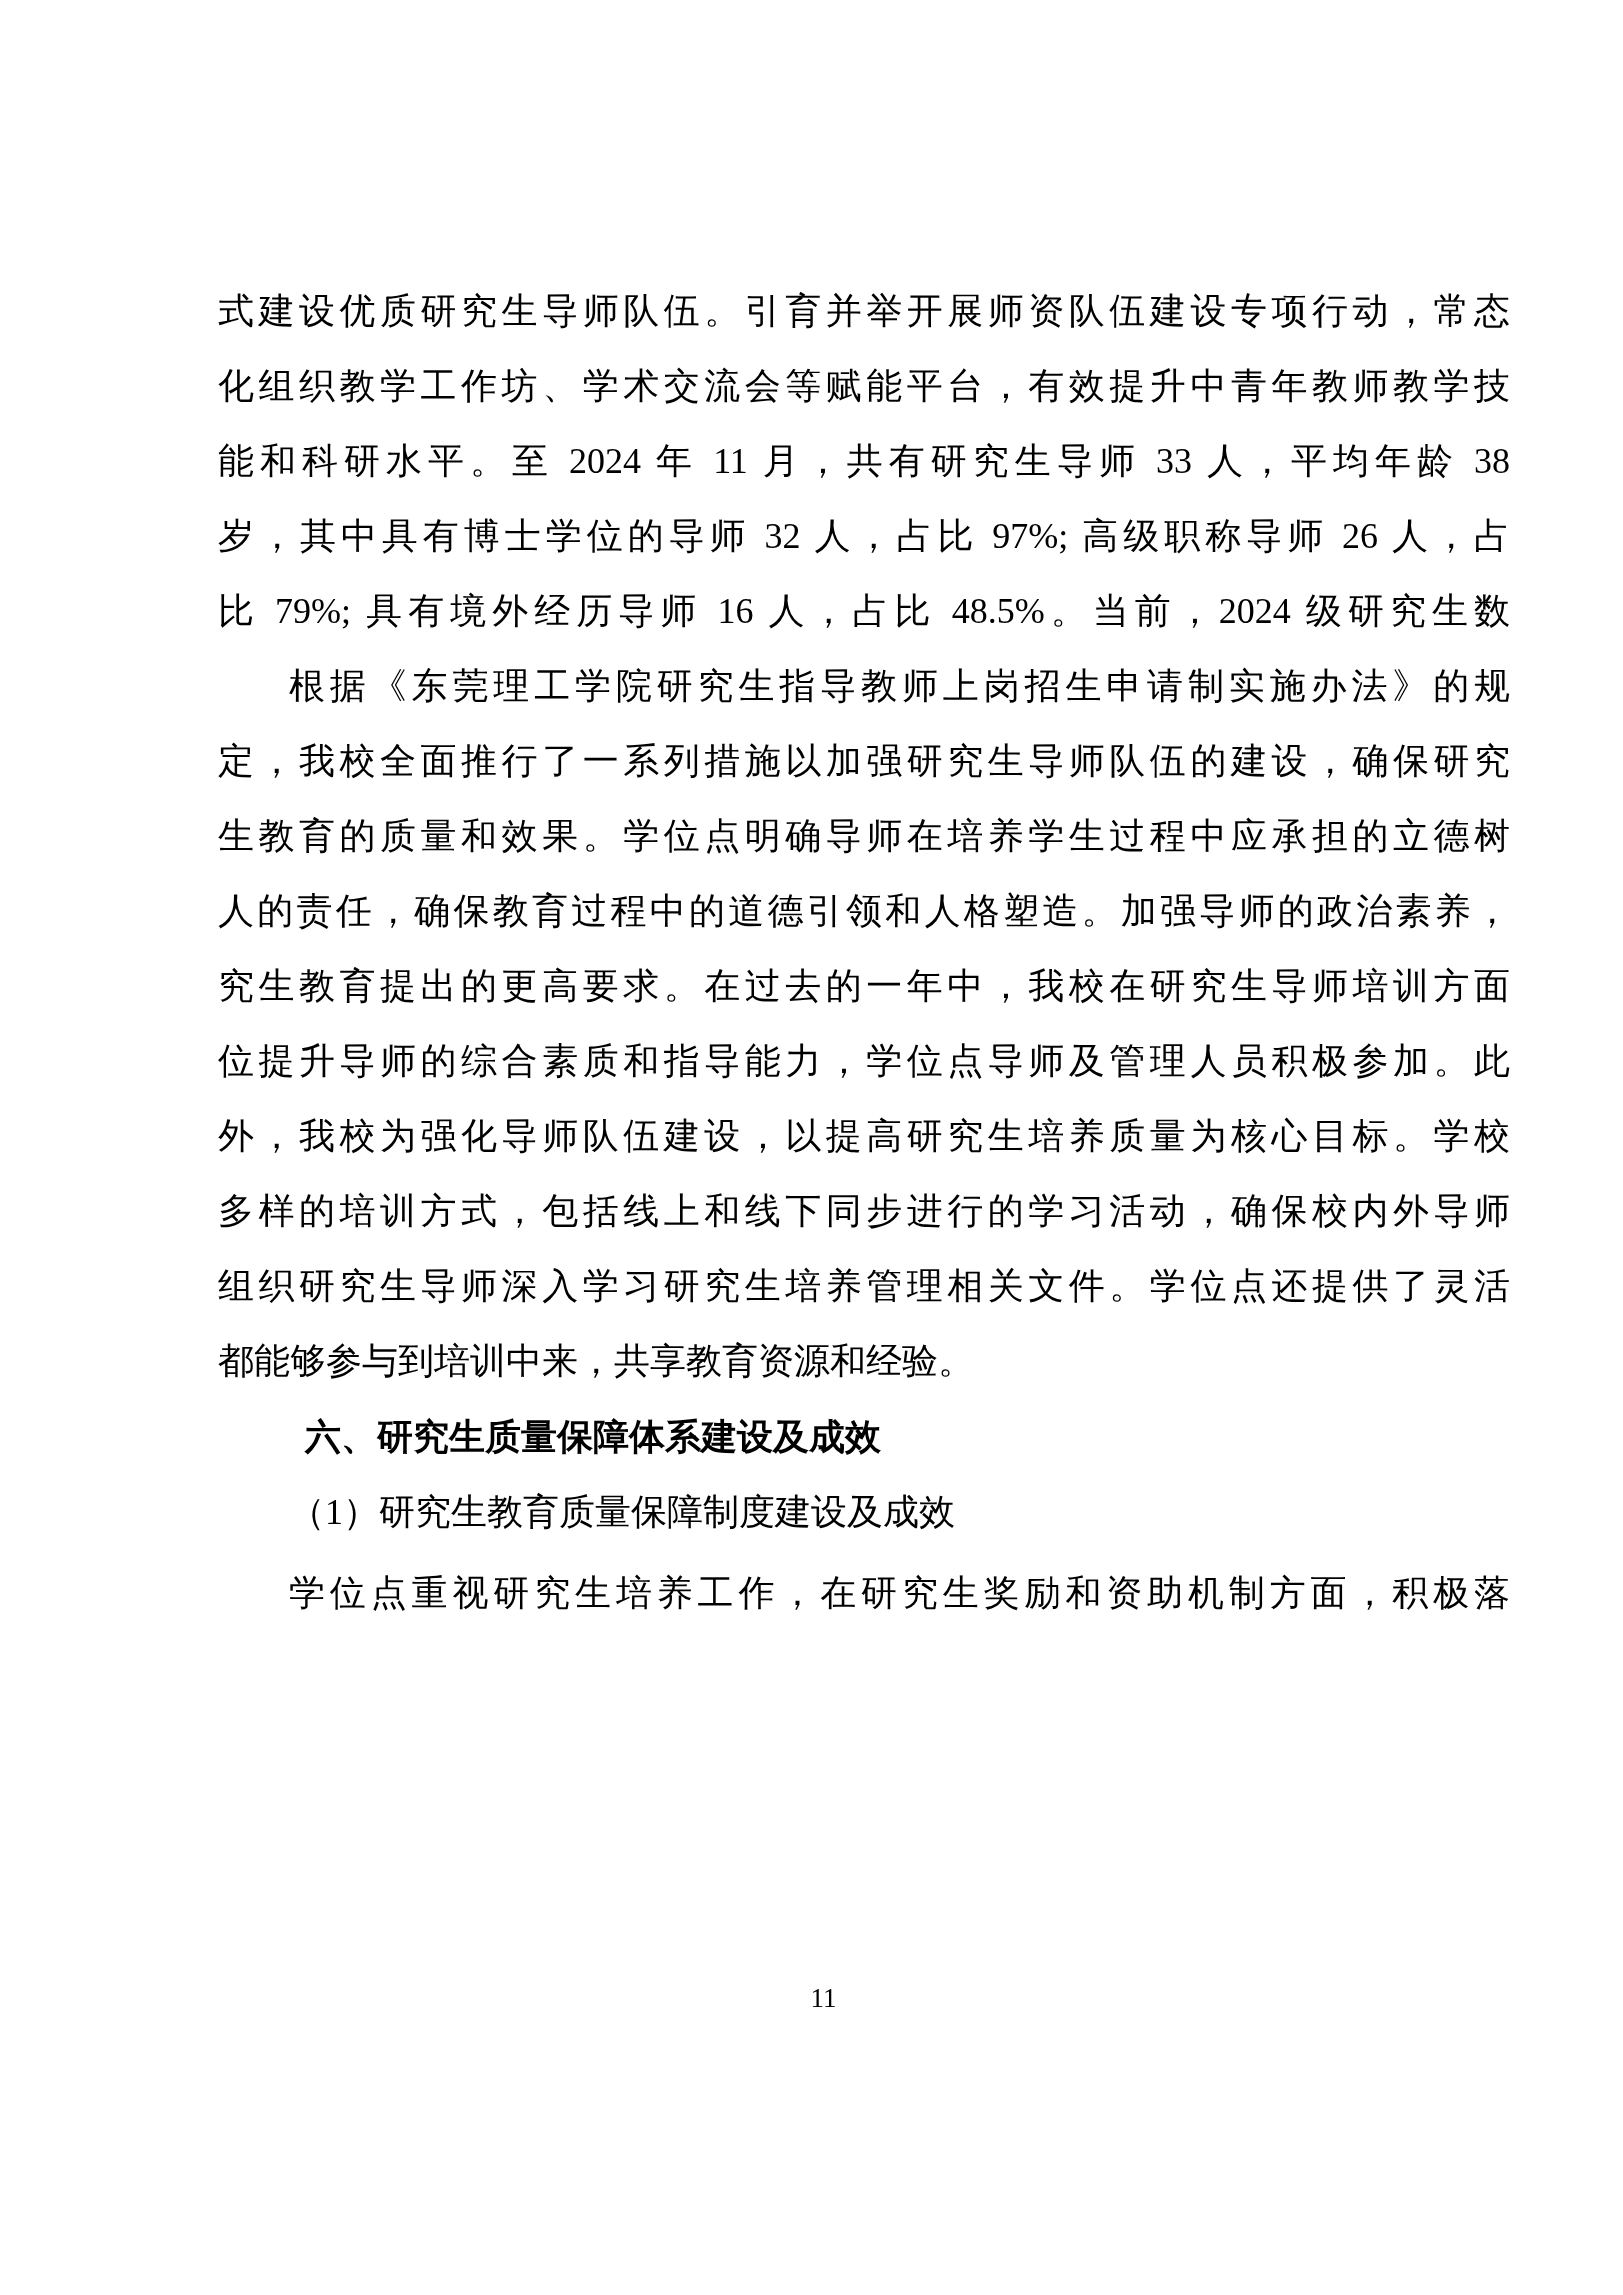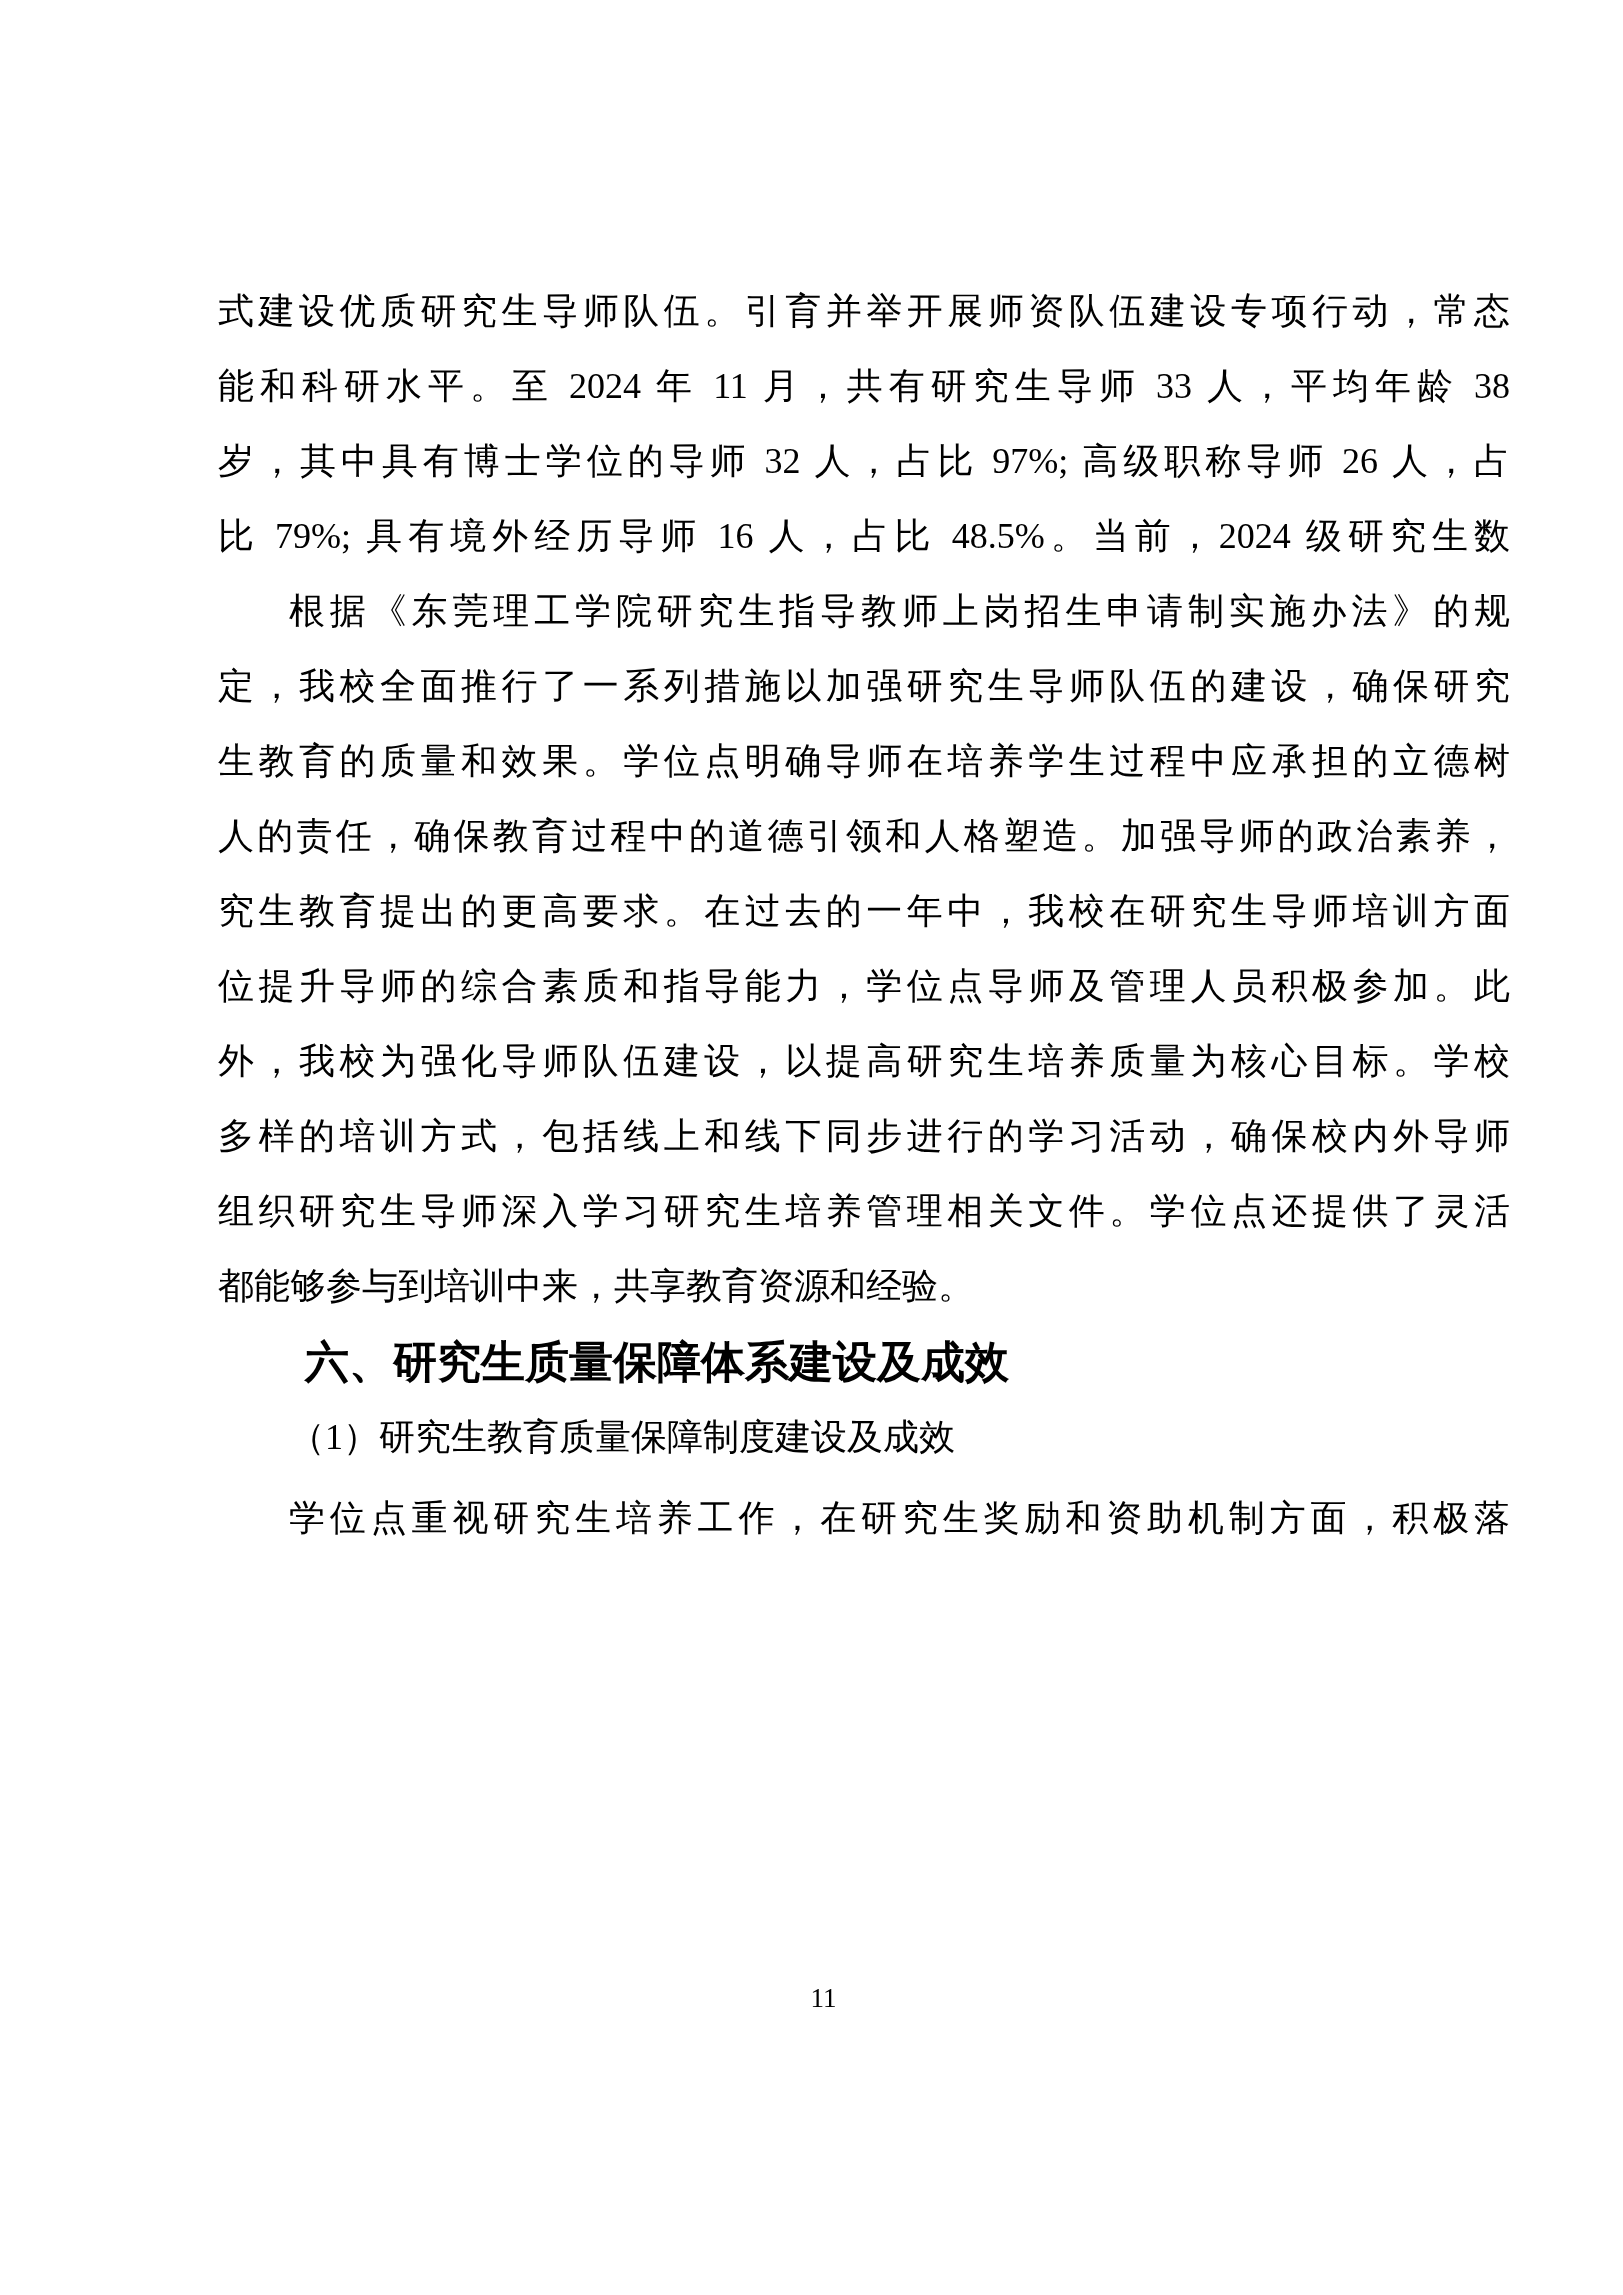--- a/index.html
+++ b/index.html
@@ -30,21 +30,21 @@
     white-space: normal;
     text-align: justify;
     text-align-last: justify;
   }
   .indent {
     text-indent: 71px; 
   }
   .h1 {
     font-family: "Liberation Sans", sans-serif;
     font-weight: bold;
-    font-size: 44px;
+    font-size: 36px;
     height: 76px;
     line-height: 76px;
     text-indent: 87px;
     white-space: nowrap;
   }
   .closing {
     margin-top: 6.3px;
   }
   .page-num {
     position: absolute;
@@ -56,20 +56,21 @@
     line-height: 32px;
     font-family: "Liberation Serif", serif;
   }
 </style>
 </head>
 <body>
 
 <div class="page">
   <div class="text-area">
     <div class="line just">式建设优质研究生导师队伍。引育并举开展师资队伍建设专项行动，常态</div>
+    <div class="line just">化组织教学工作坊、学术交流会等赋能平台，有效提升中青年教师教学技</div>
     <div class="line just">能和科研水平。至 2024 年 11 月，共有研究生导师 33 人，平均年龄 38</div>
     <div class="line just">岁，其中具有博士学位的导师 32 人，占比 97%; 高级职称导师 26 人，占</div>
     <div class="line just">比 79%; 具有境外经历导师 16 人，占比 48.5%。当前，2024 级研究生数</div>
     <div class="line indent just">根据《东莞理工学院研究生指导教师上岗招生申请制实施办法》的规</div>
     <div class="line just">定，我校全面推行了一系列措施以加强研究生导师队伍的建设，确保研究</div>
     <div class="line just">生教育的质量和效果。学位点明确导师在培养学生过程中应承担的立德树</div>
     <div class="line just">人的责任，确保教育过程中的道德引领和人格塑造。加强导师的政治素养，</div>
     <div class="line just">究生教育提出的更高要求。在过去的一年中，我校在研究生导师培训方面</div>
     <div class="line just">位提升导师的综合素质和指导能力，学位点导师及管理人员积极参加。此</div>
     <div class="line just">外，我校为强化导师队伍建设，以提高研究生培养质量为核心目标。学校</div>

